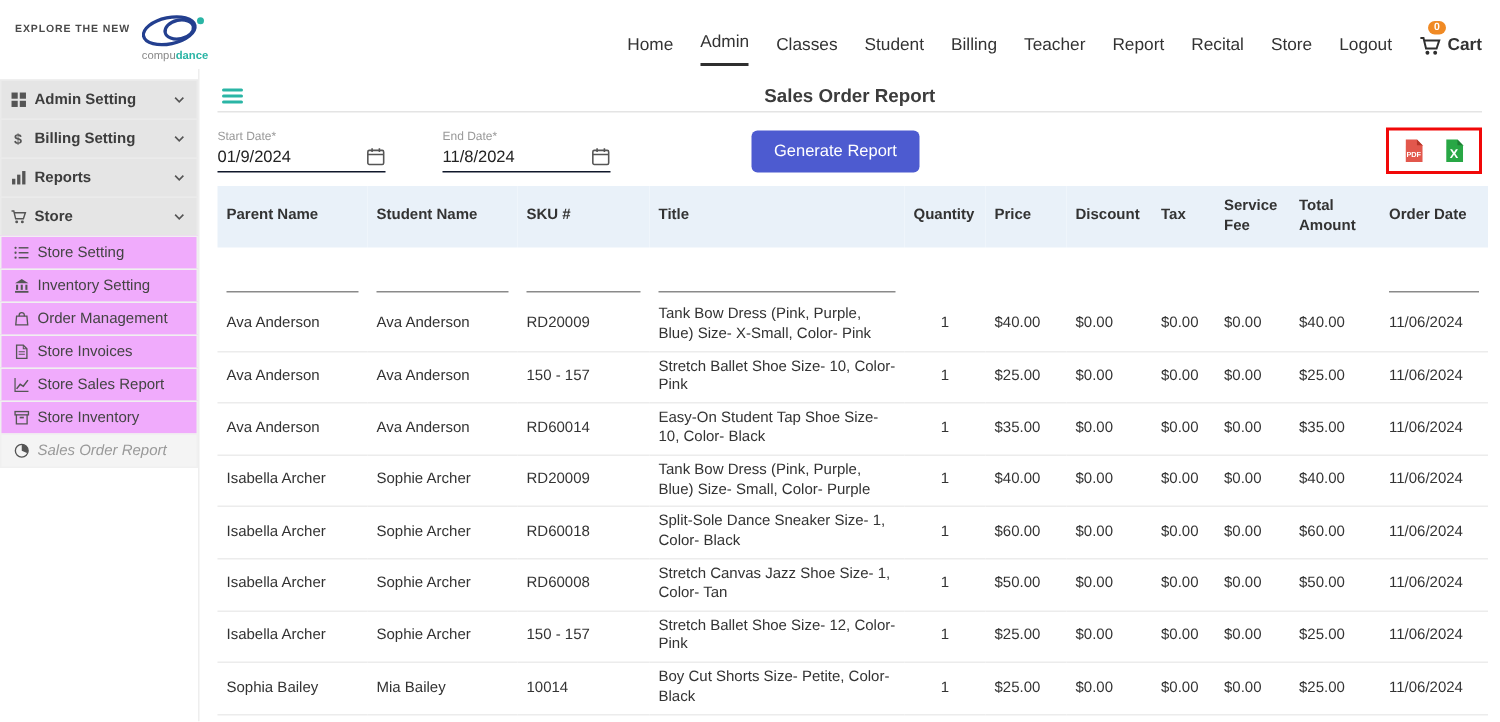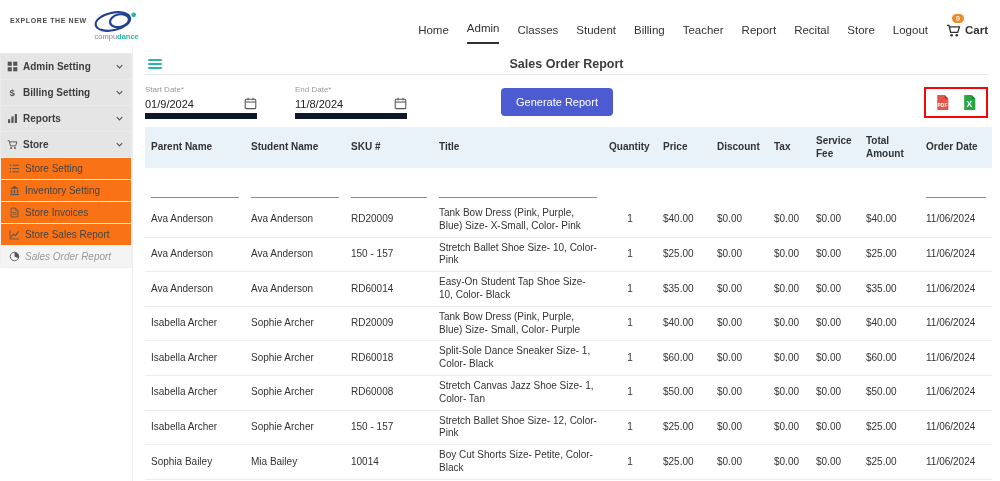--- a/index.html
+++ b/index.html
@@ -17,34 +17,34 @@
   .nav-item{padding-bottom:8px;cursor:pointer;white-space:nowrap}
   .nav-item.active{font-weight:normal;border-bottom:2px solid #2f2f2f}
   .cart-wrap{position:relative;display:flex;align-items:center;gap:4px;padding-bottom:6px;cursor:pointer}
   .cart-wrap .icon{width:15px;height:15px;color:#2f2f2f}
   .cart-badge{position:absolute;top:-9px;left:6px;background:#f08a24;color:#fff;font-size:7px;border-radius:7px;padding:1px 4px;font-weight:bold}
 
   
   .layout{display:flex;height:435px}
   .sidebar{width:133px;flex:0 0 133px;border-right:1px solid #eee;padding-top:8px;background:#fff}
   .side-item{display:flex;align-items:center;gap:5px;height:27px;padding:0 6px;background:#e5e5e5;border:1px solid #ebebeb;margin-top:-1px;font-weight:bold;font-size:10px;color:#3d3d3d;cursor:pointer}
-  .side-sub{display:flex;align-items:center;gap:5px;height:23px;padding:0 6px 0 8px;background:#f97316;border:1px solid #f0f0f0;margin-top:-1px;font-size:10px;color:#444;cursor:pointer}
+  .side-sub{display:flex;align-items:center;gap:5px;height:23px;padding:0 6px 0 8px;background:#f0abfc;border:1px solid #f0f0f0;margin-top:-1px;font-size:10px;color:#444;cursor:pointer}
   .side-sub.active{color:#999;font-style:italic;background:#f4f4f4}
   .chev{margin-left:auto;color:#888;width:9px;height:9px}
   .icon{display:inline-flex;width:11px;height:11px;flex:0 0 auto;color:#555}
   .icon svg{width:100%;height:100%}
 
   
   .content{flex:1;padding:8px 12px 0 12px;display:flex;flex-direction:column;overflow:hidden}
   .content-head{position:relative;height:25px;border-bottom:1px solid #e4e4e4}
   .hamburger{position:absolute;left:2px;top:2px;width:16px;height:16px;color:#2ab5a5;cursor:pointer}
   .page-title{text-align:center;font-size:12.5px;font-weight:bold;color:#3c3c3c;line-height:20px}
 
   .form-row{display:flex;align-items:center;margin:10px 0 8px 0}
-  .date-field{width:112px;border-bottom:6px solid #0f172a;padding-bottom:3px;margin-right:38px;cursor:pointer}
+  .date-field{width:112px;border-bottom:1px solid #0f172a;padding-bottom:3px;margin-right:38px;cursor:pointer}
   .date-label{font-size:8px;color:#999;margin-bottom:3px}
   .date-value{font-size:11px;color:#222;display:flex;justify-content:space-between;align-items:center}
   .cal{width:13px;height:13px;color:#555}
   .btn-generate{background:#4d5bd0;color:#fff;border:none;border-radius:4px;font-size:11px;padding:8px 15px;margin-left:56px;cursor:pointer;font-family:inherit}
   .export-box{margin-left:auto;border:2px solid #f10808;padding:4px 8px;display:flex;align-items:center;gap:10px}
   .export-icon{width:17px;height:19px;cursor:pointer;display:inline-flex}
   .export-icon svg{width:100%;height:100%}
 
   
   table{width:100%;border-collapse:collapse;table-layout:fixed;font-size:10px}
@@ -182,35 +182,54 @@
               <rect x="7" y="7" width="2" height="5"></rect>
               <rect x="11.5" y="7" width="2" height="5"></rect>
               <rect x="1.5" y="13" width="13" height="1.8"></rect>
             </svg>
           </span>
           <span>Inventory Setting</span>
         </div>
         <div class="side-sub">
           <span class="icon ">
             <svg viewBox="0 0 16 16" fill="currentColor">
+              <path d="M3 5.5 h10 l0.8 8.5 H2.2 Z" fill="none" stroke="currentColor" stroke-width="1.3"></path>
+              <path d="M5.5 5.5 V4.5 a2.5 2.5 0 0 1 5 0 v1" fill="none" stroke="currentColor" stroke-width="1.3"></path>
+            </svg>
+          </span>
+          <span>Order Management</span>
+        </div>
+        <div class="side-sub">
+          <span class="icon ">
+            <svg viewBox="0 0 16 16" fill="currentColor">
               <path d="M3 1.5 h6.5 L13 5 v9.5 H3 Z" fill="none" stroke="currentColor" stroke-width="1.3"></path>
               <path d="M9.5 1.5 V5 H13" fill="none" stroke="currentColor" stroke-width="1"></path>
               <path d="M5 8 h6 M5 10.5 h6" stroke="currentColor" stroke-width="1"></path>
             </svg>
           </span>
           <span>Store Invoices</span>
         </div>
         <div class="side-sub">
           <span class="icon ">
             <svg viewBox="0 0 16 16" fill="currentColor">
               <path d="M1.5 1.5 V14.5 H14.5" stroke="currentColor" stroke-width="1.2" fill="none"></path>
               <path d="M3 12 L6.5 7.5 L9.5 9.5 L14 3.5" fill="none" stroke="currentColor" stroke-width="1.5"></path>
             </svg>
           </span>
           <span>Store Sales Report</span>
+        </div>
+        <div class="side-sub">
+          <span class="icon ">
+            <svg viewBox="0 0 16 16" fill="currentColor">
+              <rect x="1.5" y="2" width="13" height="3.2" fill="none" stroke="currentColor" stroke-width="1.3"></rect>
+              <path d="M2.8 5.2 V14 h10.4 V5.2" fill="none" stroke="currentColor" stroke-width="1.3"></path>
+              <rect x="6" y="7" width="4" height="1.6"></rect>
+            </svg>
+          </span>
+          <span>Store Inventory</span>
         </div>
         <div class="side-sub active">
           <span class="icon ">
             <svg viewBox="0 0 16 16" fill="currentColor">
               <circle cx="8" cy="8" r="6.2" fill="none" stroke="currentColor" stroke-width="1.3"></circle>
               <path d="M8 8 V1.8 A6.2 6.2 0 0 1 13.6 10.5 Z"></path>
             </svg>
           </span>
           <span>Sales Order Report</span>
         </div>

